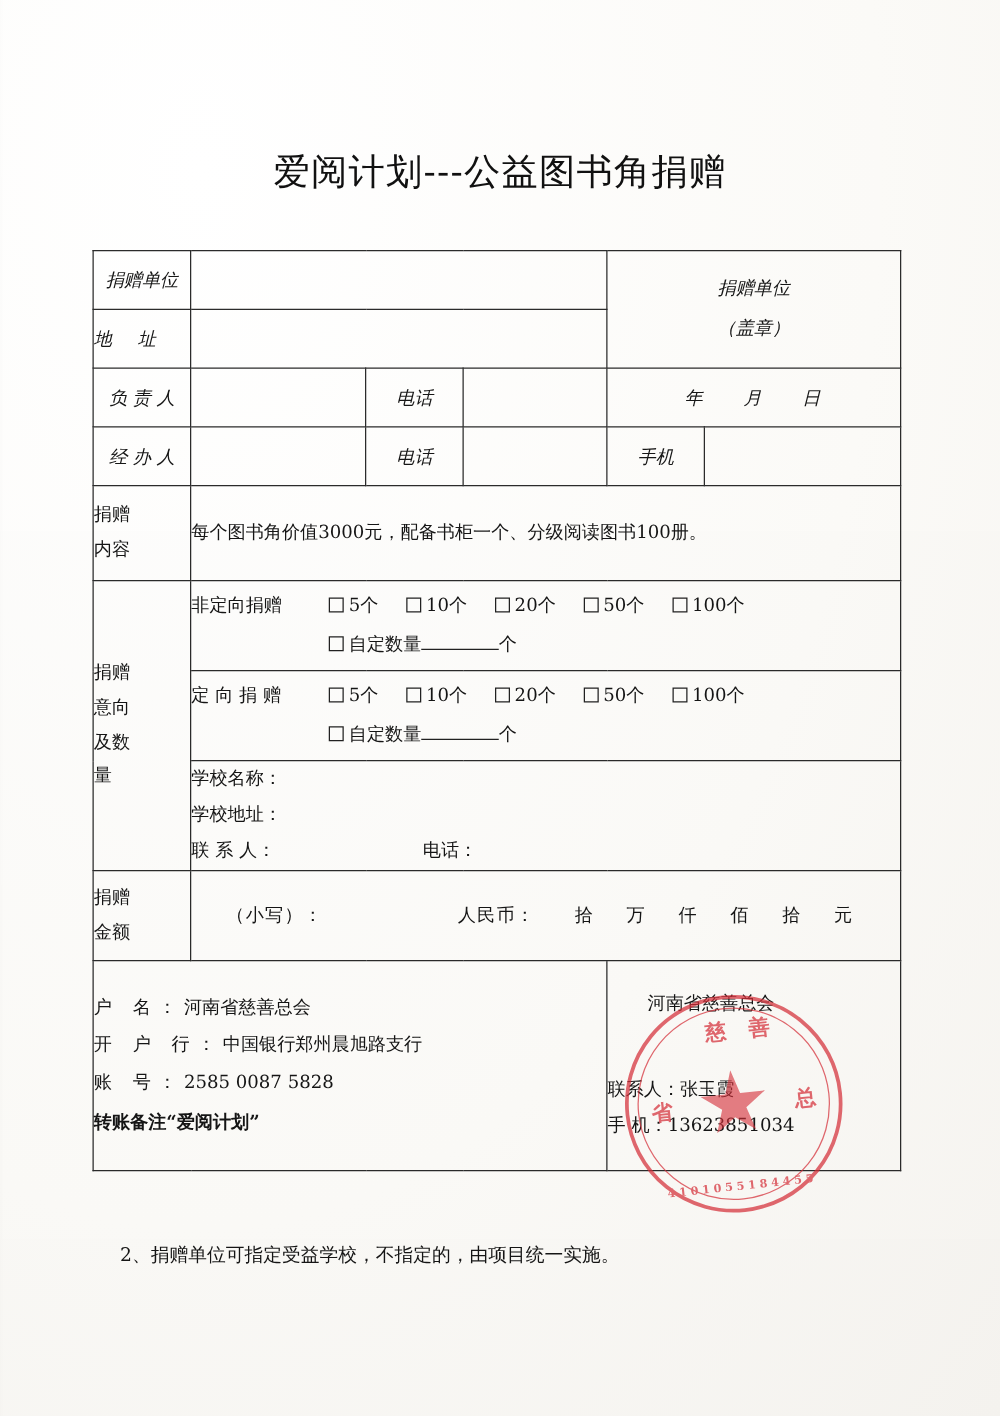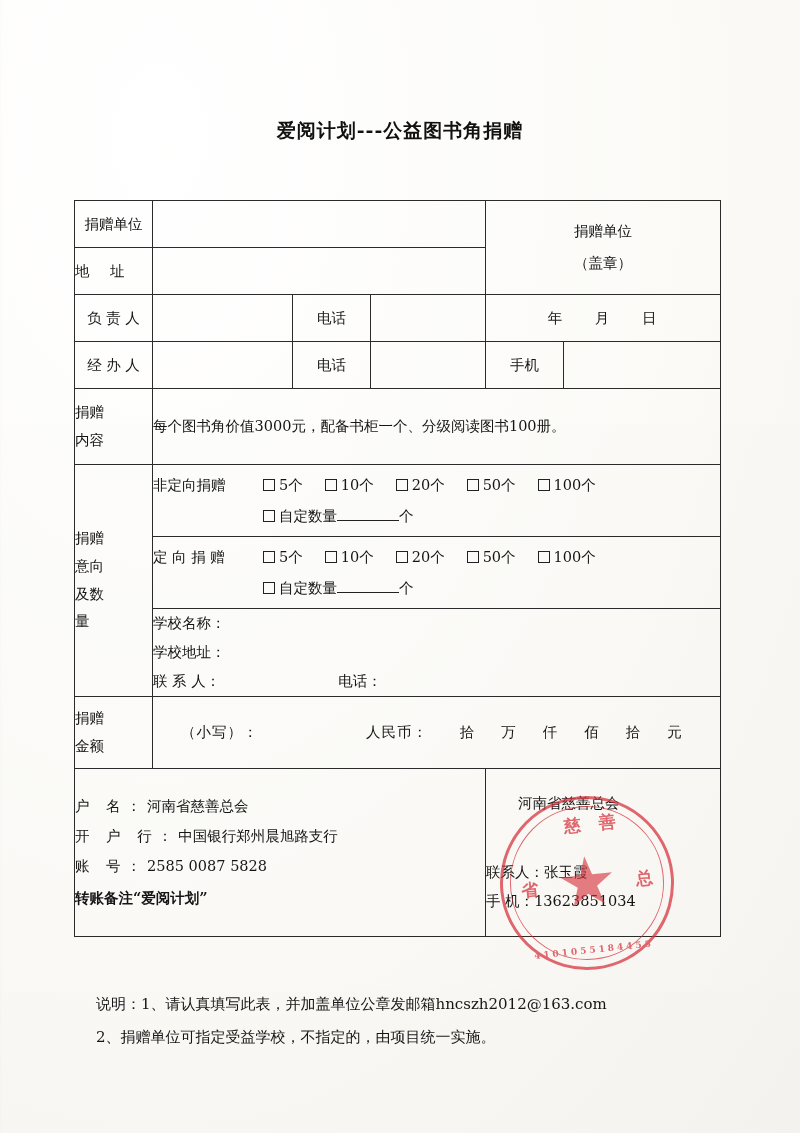--- a/index.html
+++ b/index.html
@@ -32,22 +32,22 @@
   }
   .title-wrap {
     position: absolute;
     top: 118px;
     left: 0;
     width: 800px;
     text-align: center;
   }
   .title-line1 {
     font-family: "DejaVu Serif", "Liberation Serif", serif;
-    font-weight: bold;
-    font-size: 19px;
+    font-weight: normal;
+    font-size: 29px;
     letter-spacing: 1px;
     color: #111;
   }
   .title-line2 {
     font-family: "DejaVu Serif", "Liberation Serif", serif;
     font-weight: bold;
     font-size: 25px;
     letter-spacing: 10px;
     margin-top: 8px;
     color: #111;
@@ -75,21 +75,21 @@
   }
   .lbl-sp {
     text-align: left;
     letter-spacing: 8px;
     padding-left: 8px;
     white-space: nowrap;
   }
   .cell-pad {
     padding: 6px 10px;
   }
-  .h-row { height: 47px; }
+  .h-row { height: 47px; font-style: italic; }
   .v-label {
     text-align: left;
     line-height: 1.9;
     font-size: 14.5px;
   }
   .content-text {
     padding: 6px 12px;
     font-size: 14.5px;
     line-height: 1.8;
   }
@@ -367,18 +367,17 @@
 
   <div class="seal">
     <div class="seal-inner-ring"></div>
     <div class="seal-text-top">慈善</div>
     <div class="seal-left">省</div>
     <div class="seal-right">总</div>
     <div class="seal-text-bottom">4101055184455</div>
   </div>
 
   <div class="notes">
-    <div class="n1">说明：1、请认真填写此表，并加盖单位公章发邮箱hncszh2012@163.com</div>
     <div class="n2">2、捐赠单位可指定受益学校，不指定的，由项目统一实施。</div>
   </div>
 
   <div class="scan-noise"></div>
 </div>
 
 </body></html>

